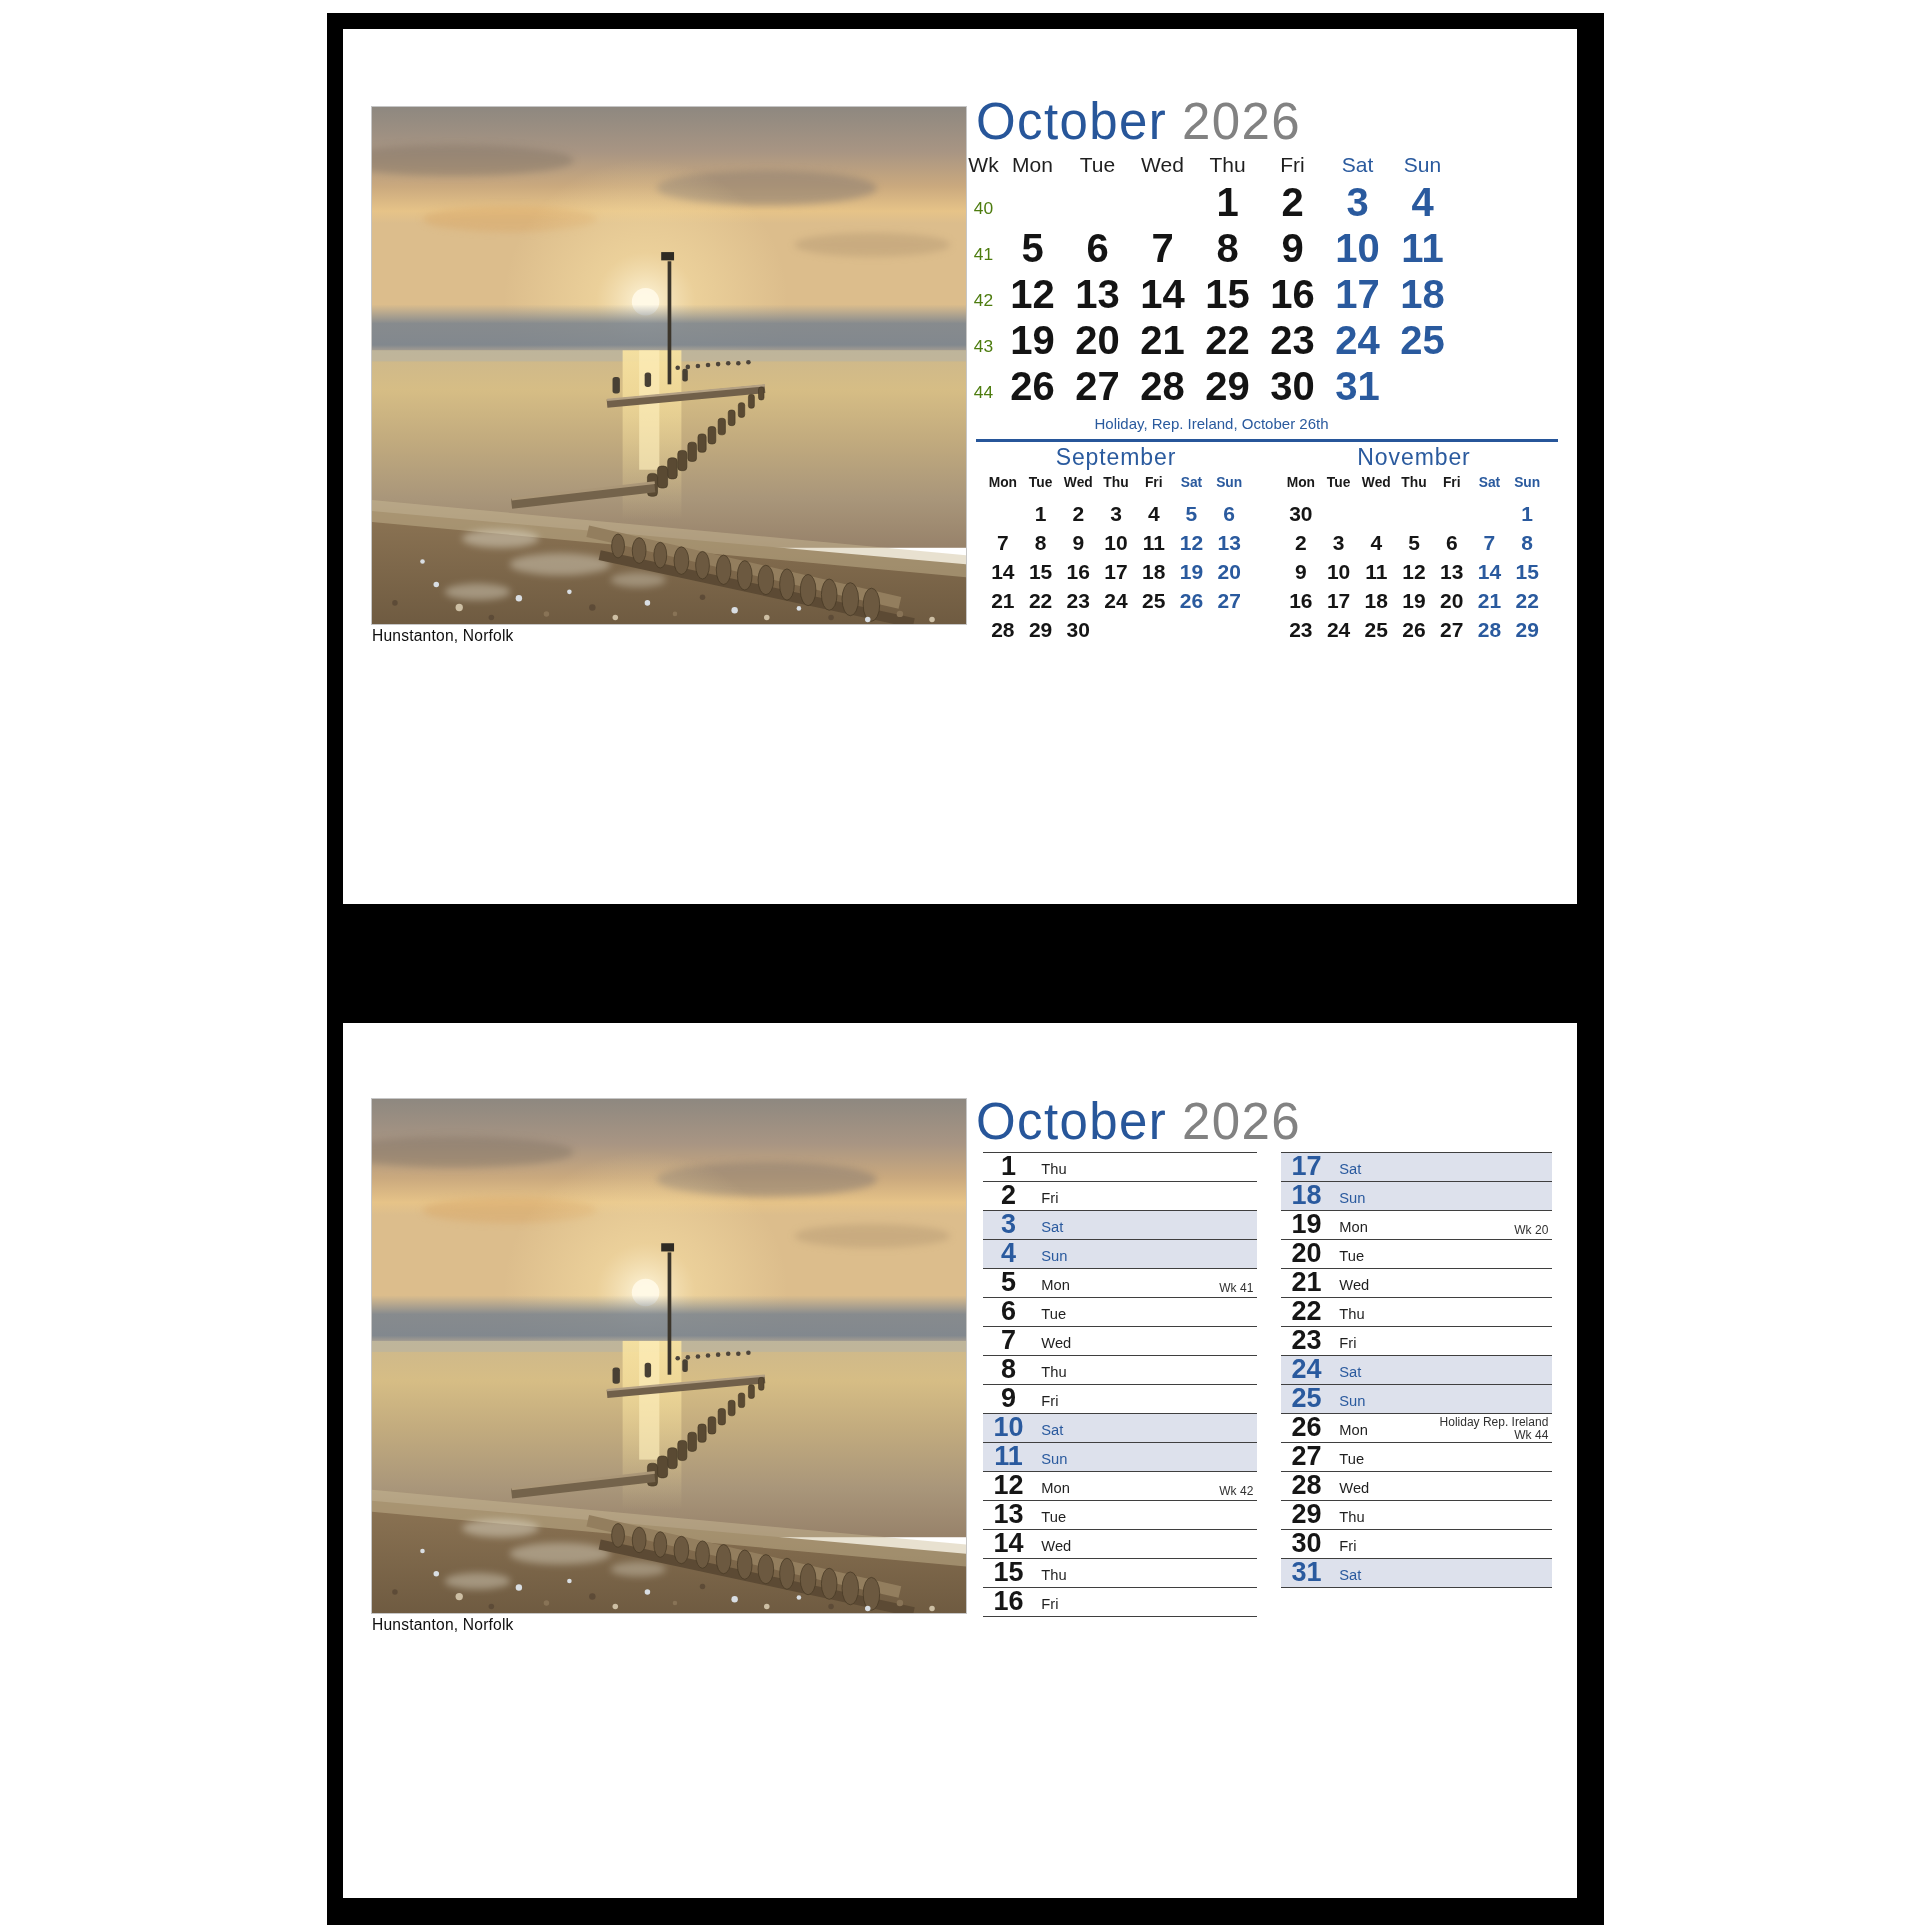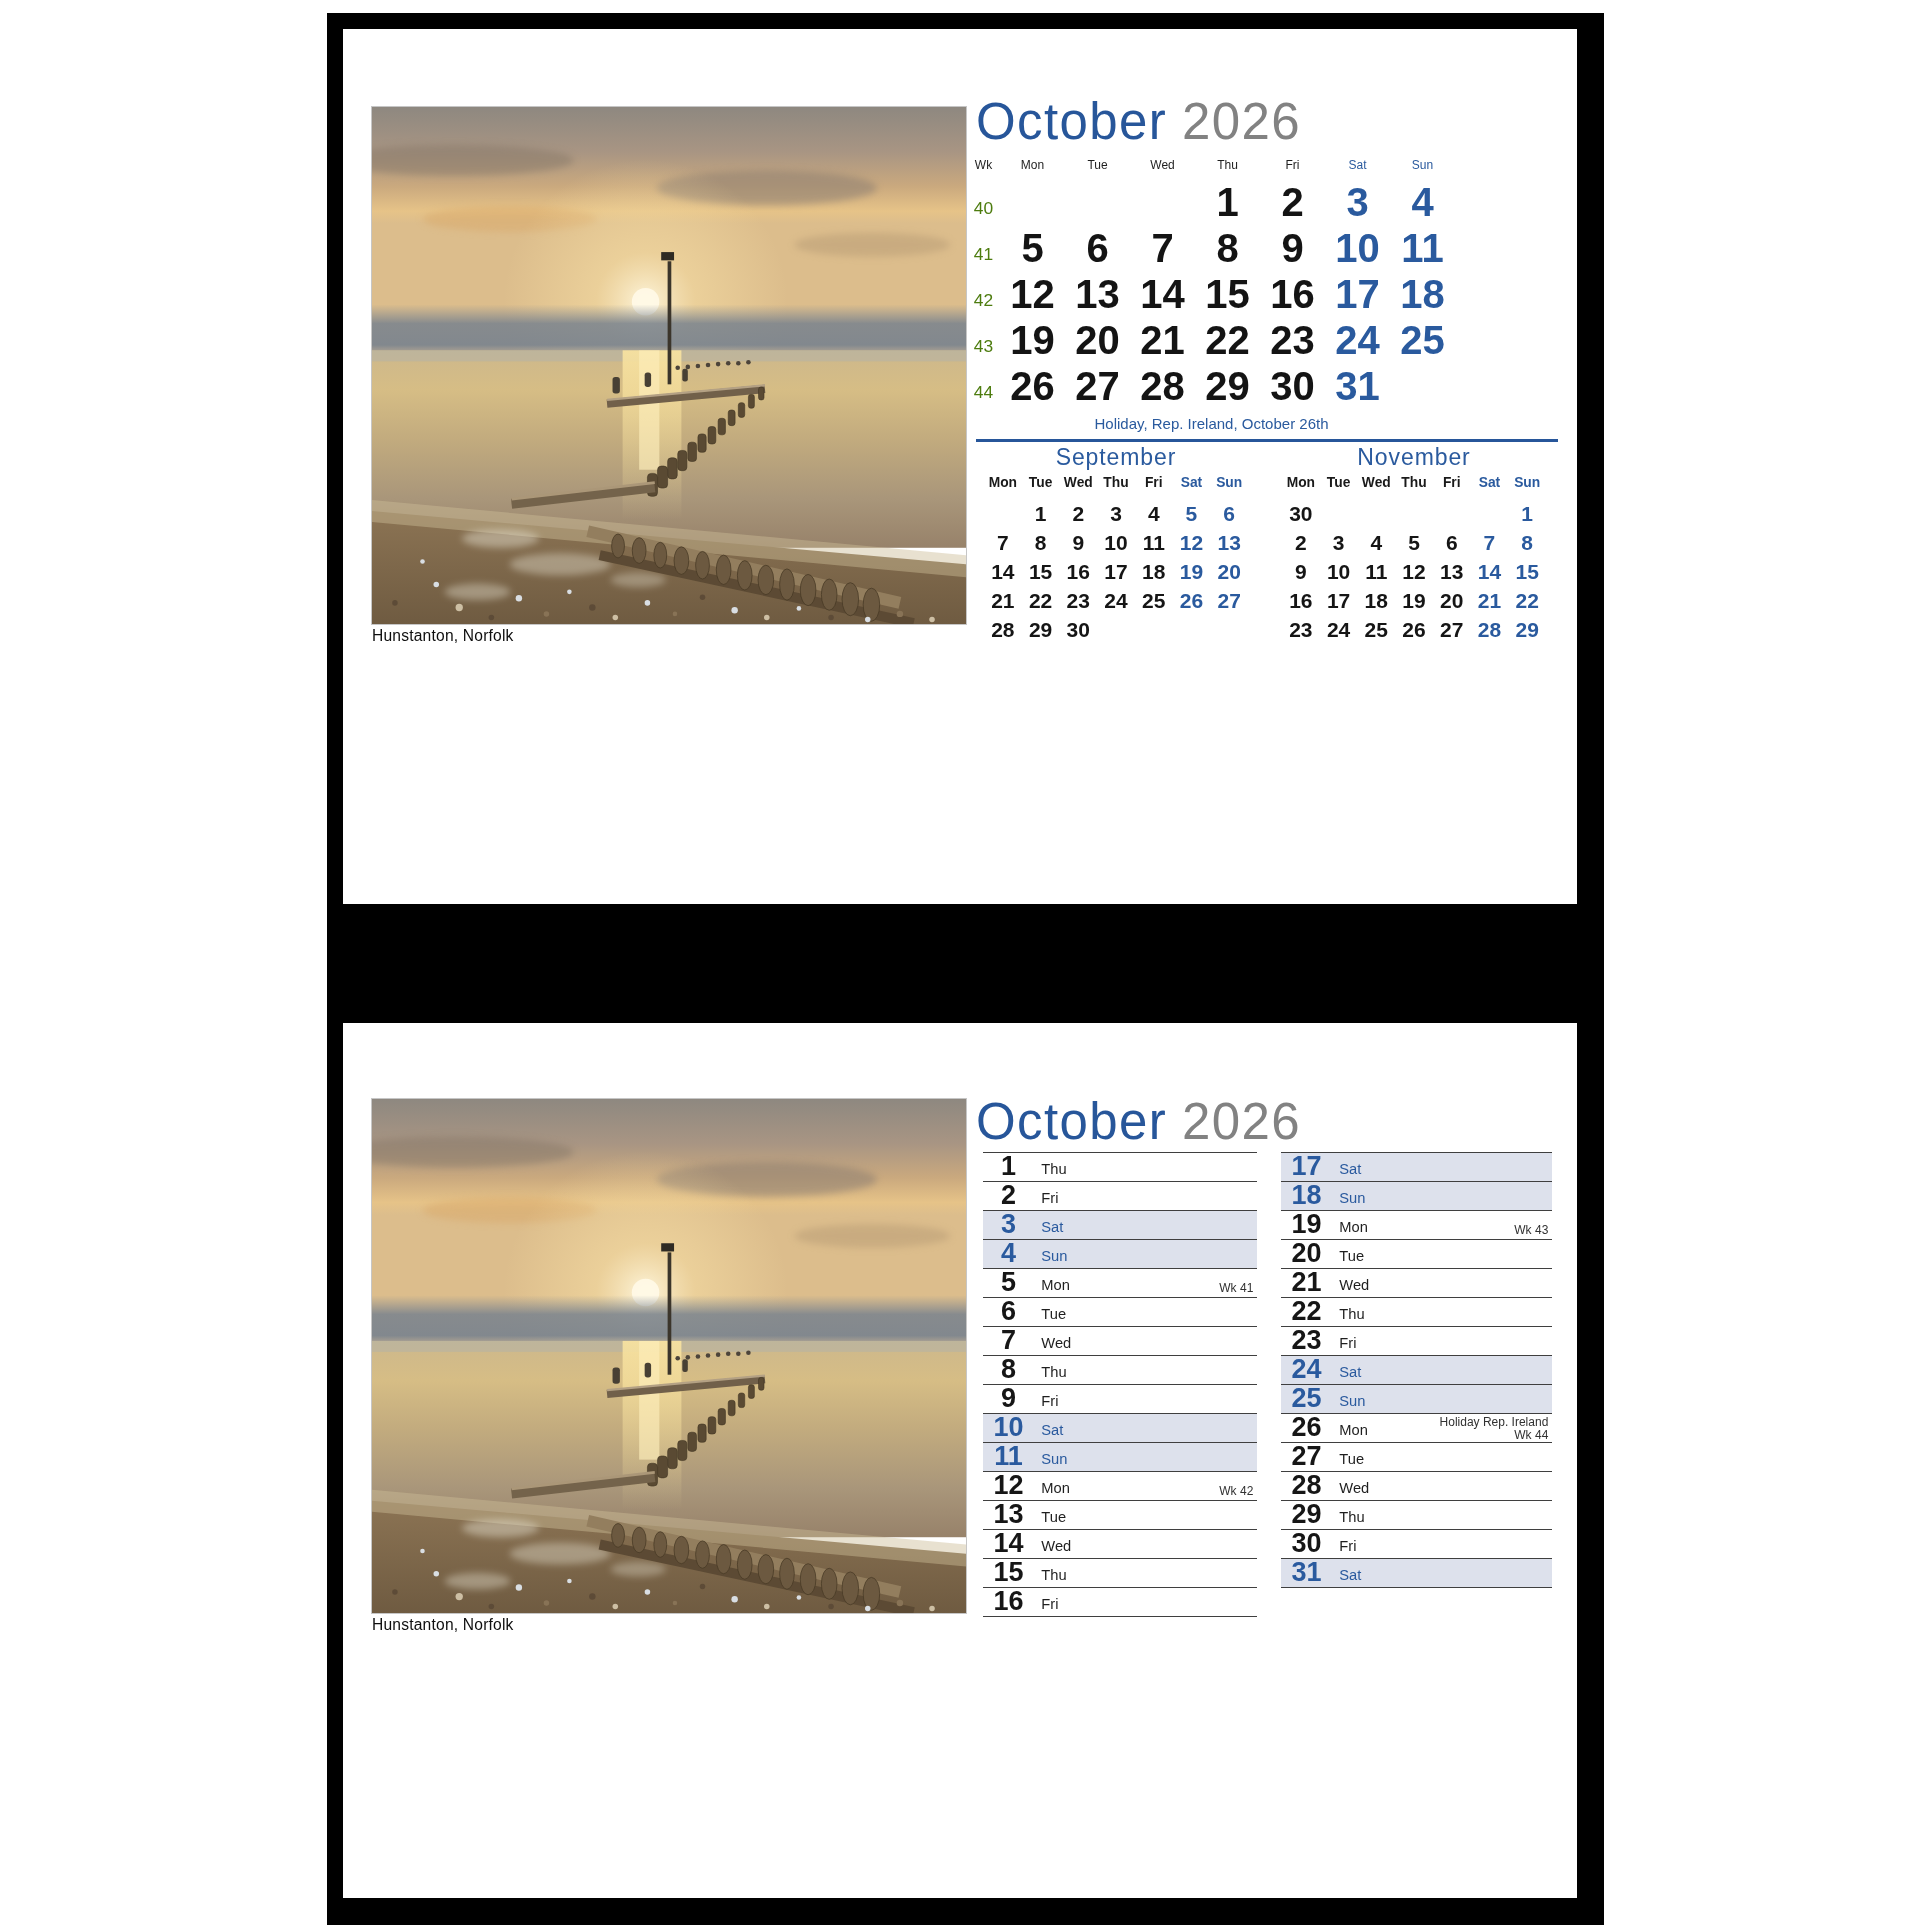--- a/index.html
+++ b/index.html
@@ -20,21 +20,21 @@
   #caption-bottom{top:1616px;}
 
   .cal-title{position:absolute;left:976px;font-size:51px;line-height:1;letter-spacing:1.4px;white-space:nowrap;}
   #title-top{top:96px;}
   #title-bottom{top:1096px;}
   .cal-title .month{color:#27569a;}
   .cal-title .year{color:#828282;margin-left:14.7px;}
 
   
   #grid{position:absolute;left:967px;top:153px;width:489px;}
-  .g-head{display:flex;height:24px;font-size:12px;color:#1f1f1f;align-items:center;}
+  .g-head{display:flex;height:24px;font-size:21px;color:#1f1f1f;}
   .g-head .wk{flex:0 0 33px;text-align:center;}
   .g-head .c{flex:0 0 65px;text-align:center;}
   .g-head .we{color:#2a5a9e;}
   .g-row{display:flex;height:46px;align-items:flex-end;}
   .g-row .wk{flex:0 0 33px;text-align:center;font-size:17.4px;color:#4d7c0f;padding-bottom:3.7px;}
   .g-row .c{flex:0 0 65px;text-align:center;font-size:40px;font-weight:bold;color:#141414;line-height:.93;padding-bottom:1.8px;}
   .g-row .we{color:#2a5a9e;}
 
   #holiday-note{position:absolute;left:967px;top:415px;width:489px;text-align:center;
                 font-size:15px;color:#2a5a9e;}
@@ -489,21 +489,21 @@
         <span class="day">Sat</span>
       </div>
       <div class="row hl">
         <span class="num">18</span>
         <span class="day">Sun</span>
       </div>
       <div class="row">
         <span class="num">19</span>
         <span class="day">Mon</span>
         <span class="notes">
-          <span class="nl">Wk 43</span>
+          <span class="nl">Wk 20</span>
         </span>
       </div>
       <div class="row">
         <span class="num">20</span>
         <span class="day">Tue</span>
       </div>
       <div class="row">
         <span class="num">21</span>
         <span class="day">Wed</span>
       </div>

